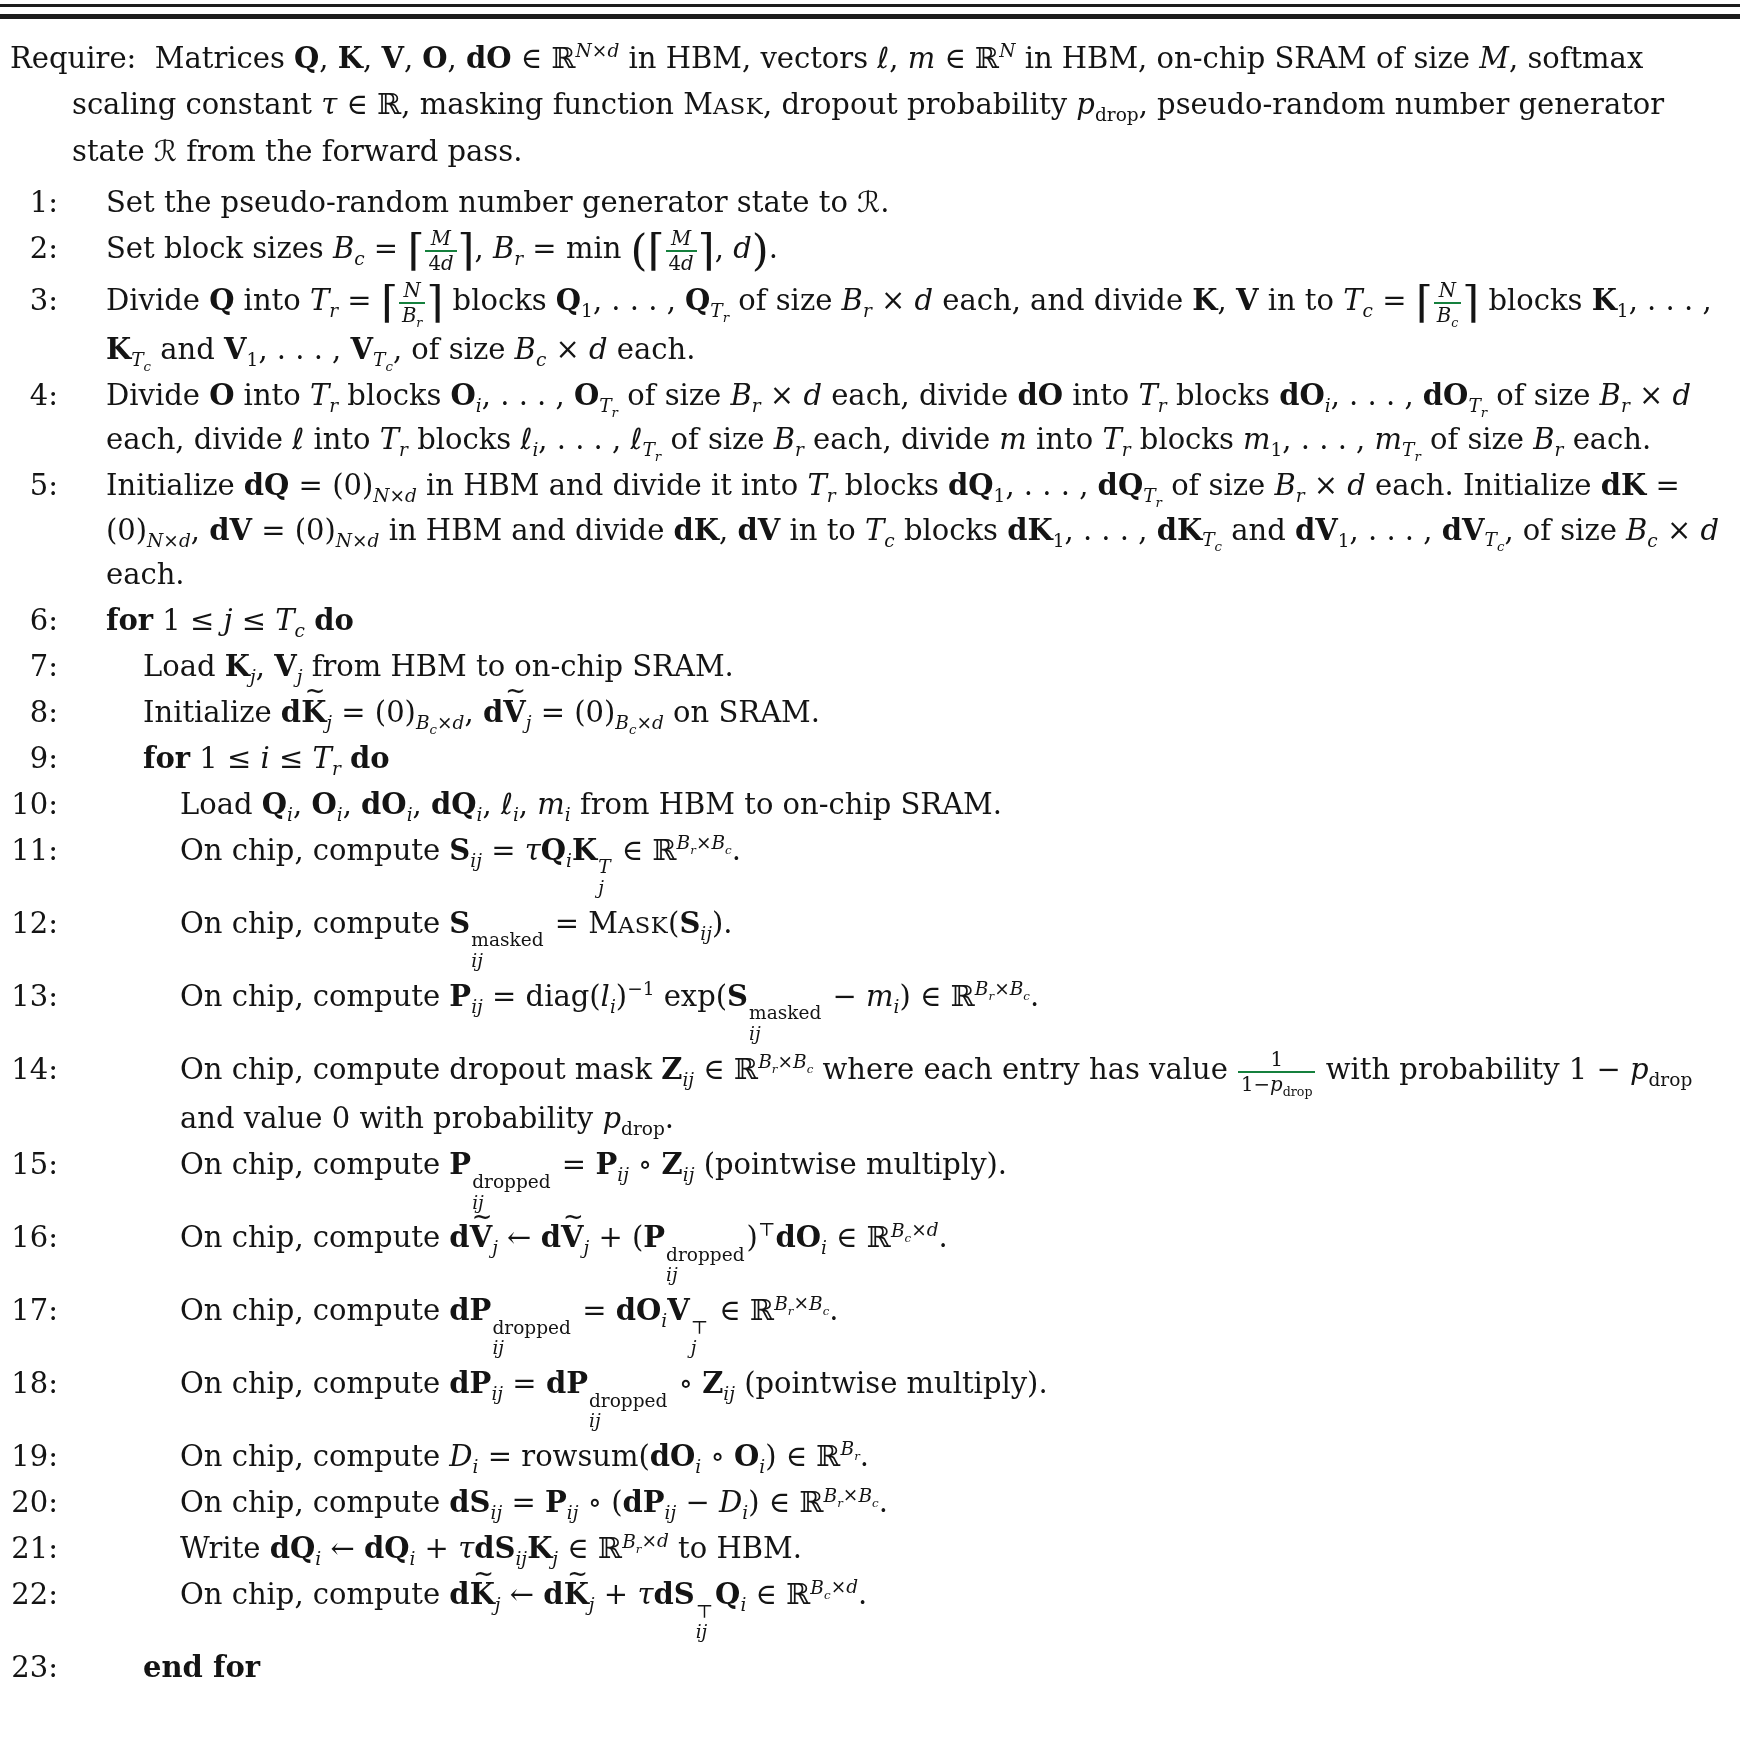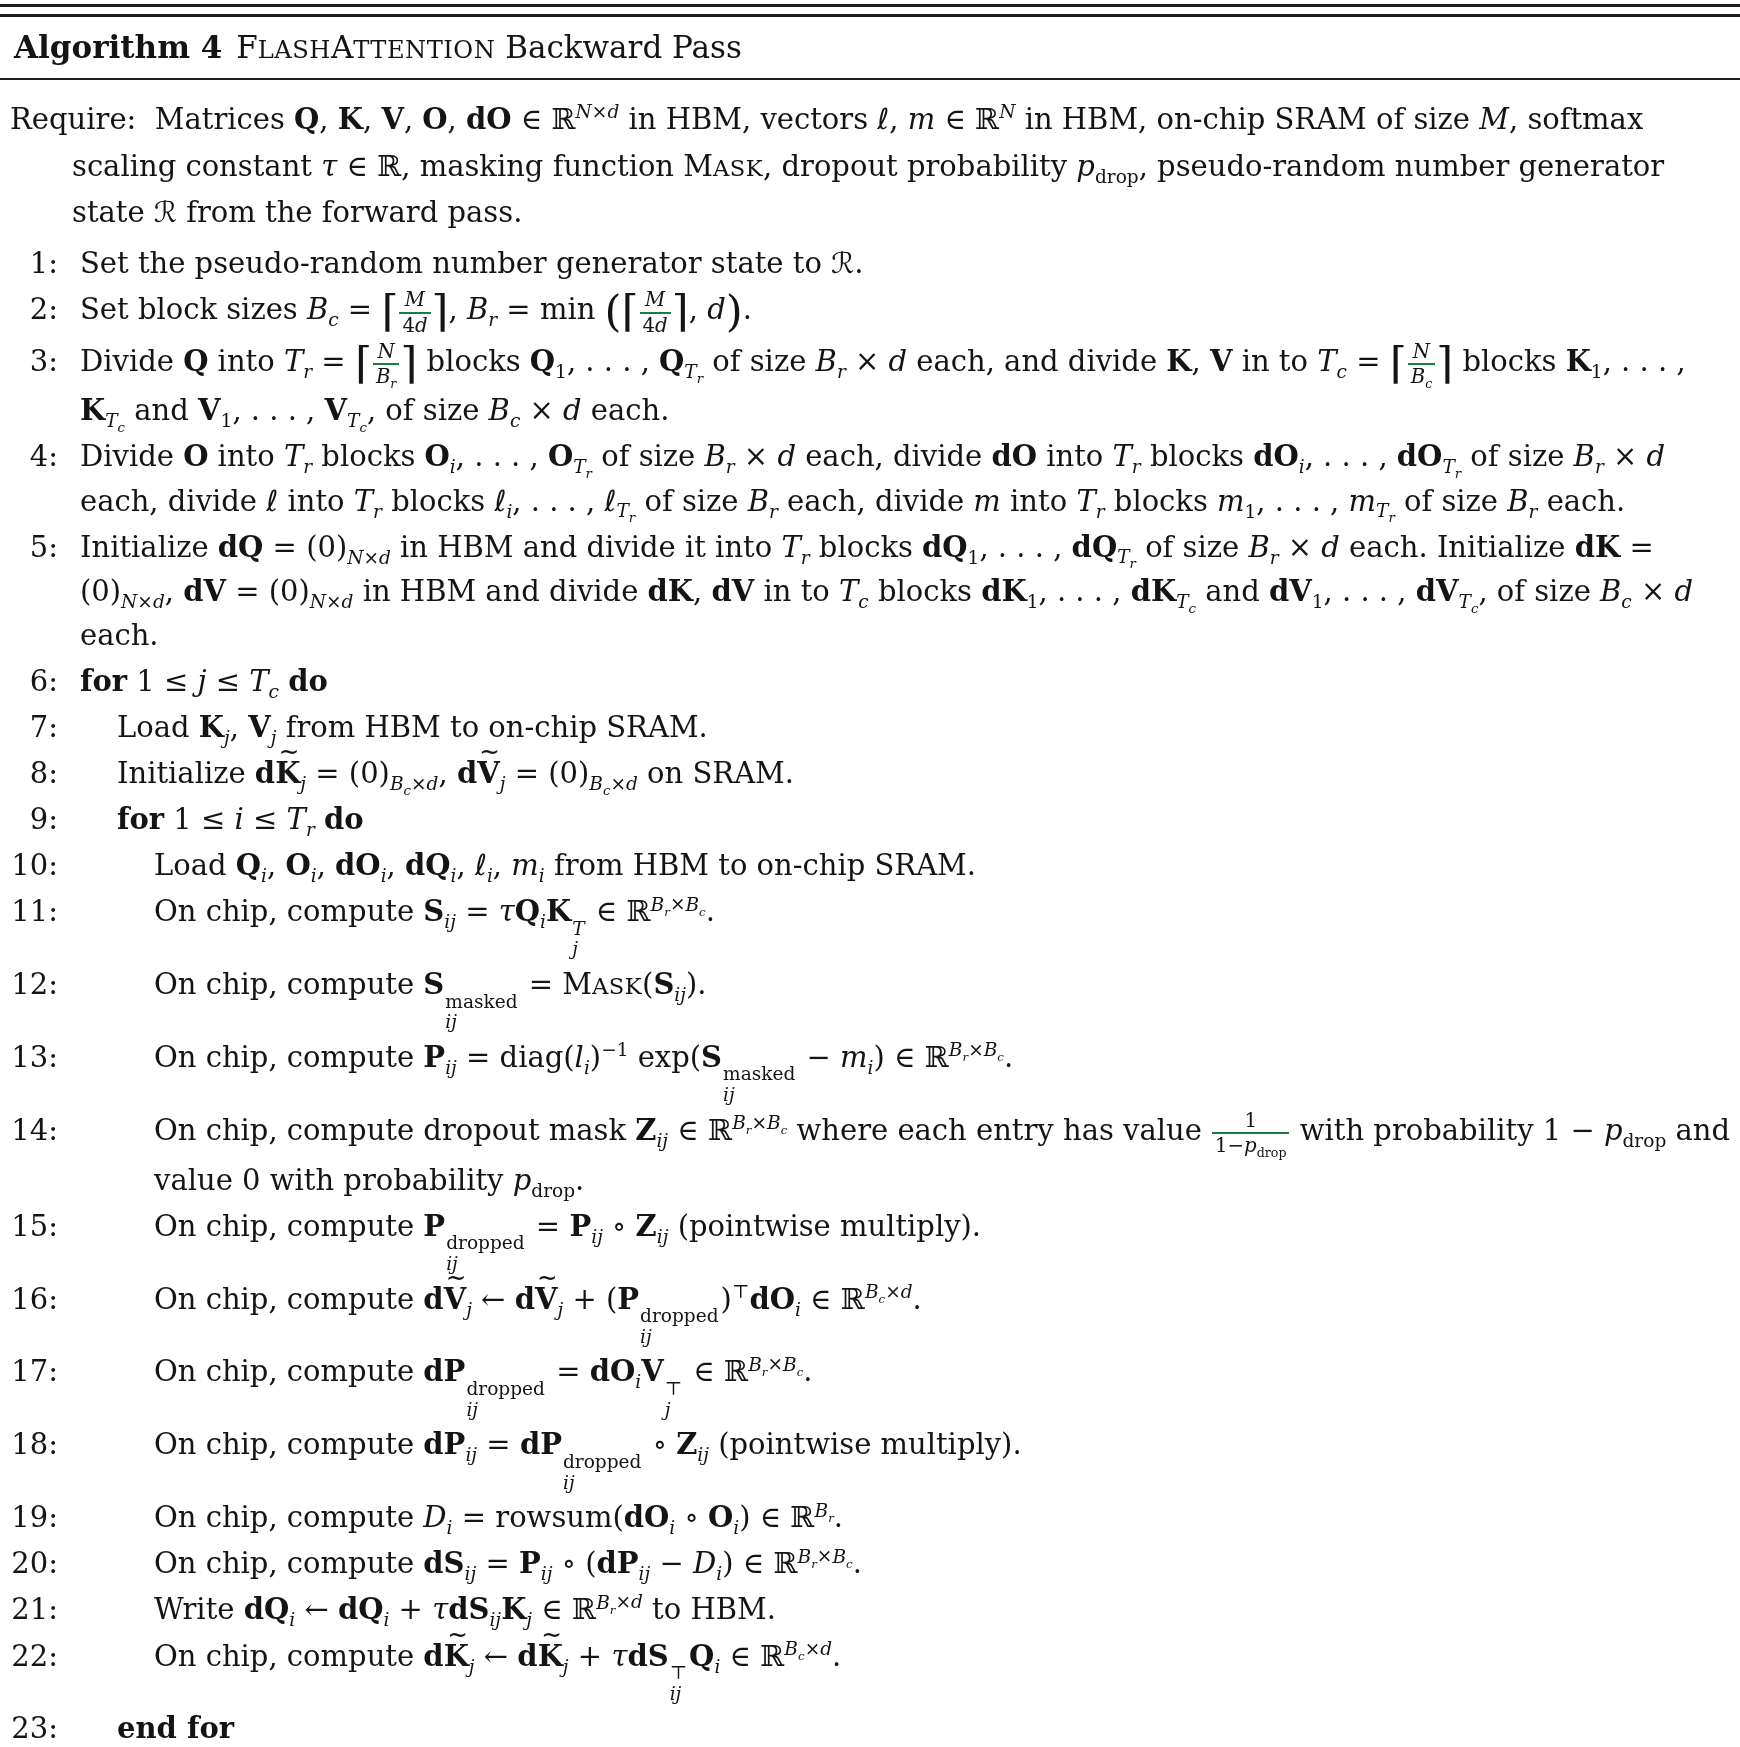--- a/index.html
+++ b/index.html
@@ -33,21 +33,21 @@
   .require {
     margin: 0 0 6px 0;
     padding-left: 62px;
     text-indent: -62px;
     line-height: 1.6;
   }
   .require b.kw { font-weight: normal; }
 
   .row { display: flex; align-items: baseline; line-height: 1.52; margin: 2px 0; }
   .ln { flex: 0 0 48px; text-align: right; margin-right: 22px; color: #141414; }
-  .tx { flex: 1; }
+  .tx { flex: 1; margin-left: 26px; }
   .lv2 .tx { padding-left: 37px; }
   .lv3 .tx { padding-left: 74px; }
 
   
   .fr {
     display: inline-block;
     text-align: center;
     vertical-align: -0.62em;
     font-size: 0.68em;
     line-height: 1.18;
@@ -96,23 +96,20 @@
 </style>
 </head>
 <body>
 
 <div class="page">
 
   <div class="rule rule-top-outer"></div>
   <div class="rule-gap"></div>
   <div class="rule rule-top-inner"></div>
 
-  <div class="caption">
-    <span class="cap-label">Algorithm 4</span><span class="cap-title">F<span class="sc">LASH</span>A<span class="sc">TTENTION</span> Backward Pass</span>
-  </div>
 
   <div class="rule rule-mid"></div>
 
   <div class="algo-body">
     <p class="require"><b class="kw">Require:</b>&nbsp; Matrices <b>Q</b>, <b>K</b>, <b>V</b>, <b>O</b>, <b>dO</b> ∈ ℝ<sup><i>N</i>×<i>d</i></sup> in HBM, vectors ℓ, <i>m</i> ∈ ℝ<sup><i>N</i></sup> in HBM, on-chip SRAM of size <i>M</i>, softmax scaling constant <i>τ</i> ∈ ℝ, masking function M<span class="sc">ASK</span>, dropout probability <i>p</i><sub>drop</sub>, pseudo-random number generator state ℛ from the forward pass.</p>
     <div id="lines">
   <div class="row lv1">
     <span class="ln">1:</span>
     <div class="tx">Set the pseudo-random number generator state to ℛ.</div>
   </div>

